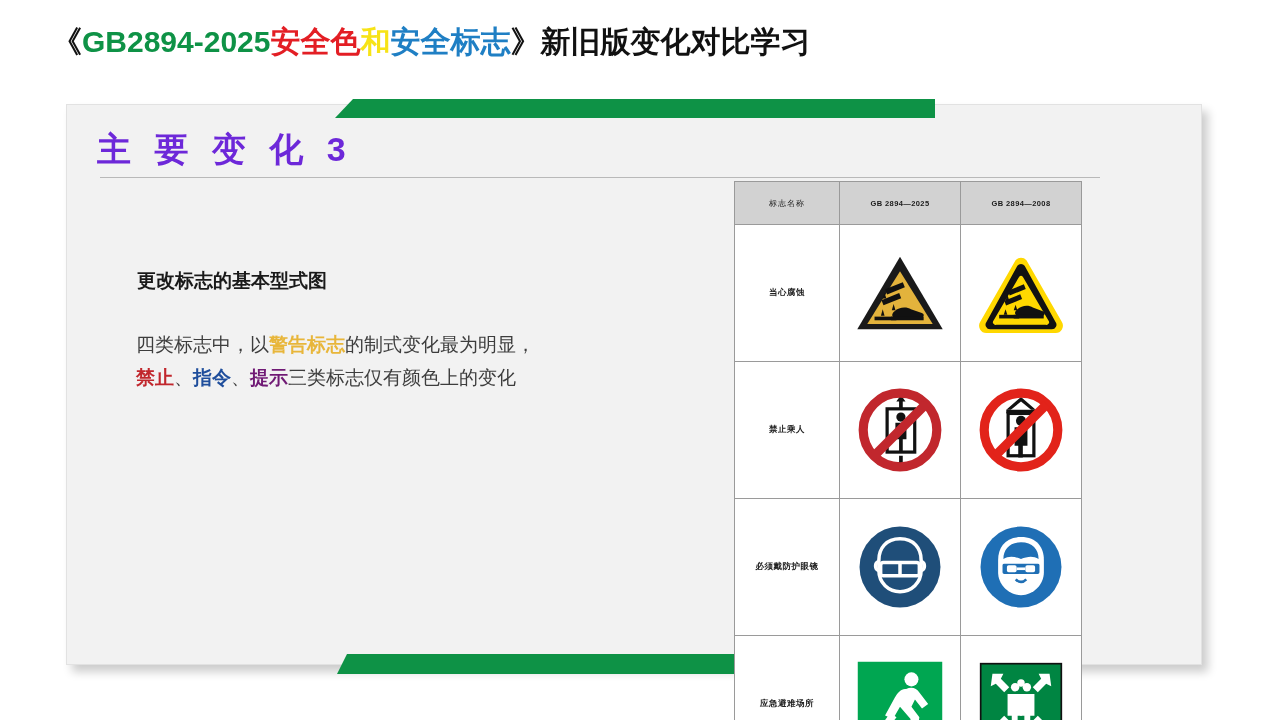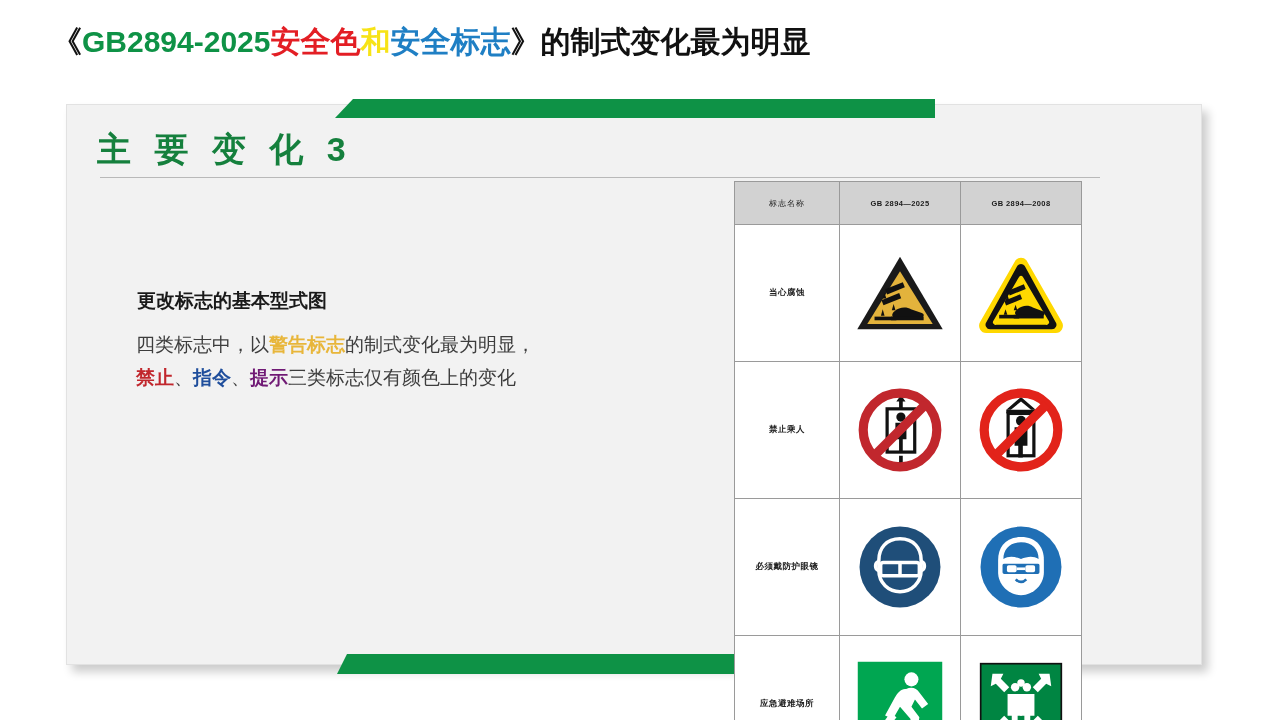--- a/index.html
+++ b/index.html
@@ -45,36 +45,35 @@
     position:absolute;left:337px;top:654px;
     width:600px;height:20px;
     background:#0E9246;
     clip-path:polygon(10px 0, calc(100% - 10px) 0, 100% 100%, 0 100%);
   }
 
   
   .section-heading{
     position:absolute;left:97px;top:127px;
     font-size:34px;font-weight:bold;
-    color:#15803d;
+    color:#6d28d9;
     letter-spacing:7px;
     white-space:nowrap;
   }
   .heading-rule{
     position:absolute;left:100px;top:177px;
     width:1000px;height:1px;
     background:#b9b9b9;
   }
 
   
   .body-title{
     position:absolute;left:137px;top:268px;
     font-size:19px;font-weight:bold;color:#1a1a1a;
     white-space:nowrap;
-    margin-top:20px;
   }
   .body-para{
     position:absolute;left:136px;top:328px;
     font-size:19px;color:#3d3d3d;
     line-height:33px;
     white-space:nowrap;
   }
   .em-warn{color:#E8B63A;font-weight:bold;margin-top:16px;}
   .em-prohibit{color:#C1272D;font-weight:bold;}
   .em-mandate{color:#1F4E9C;font-weight:bold;}
@@ -119,21 +118,21 @@
     width:100%;height:100%;
   }
 
   
   svg.sign{display:block;}
 </style>
 </head>
 <body>
 
 <div class="page-title">
-  <span class="t-black">《</span><span class="t-green">GB2894-2025</span><span class="t-red">安全色</span><span class="t-yellow">和</span><span class="t-blue">安全标志</span><span class="t-black">》的制式变化最为明显</span>
+  <span class="t-black">《</span><span class="t-green">GB2894-2025</span><span class="t-red">安全色</span><span class="t-yellow">和</span><span class="t-blue">安全标志</span><span class="t-black">》新旧版变化对比学习</span>
 </div>
 
 <div class="card"></div>
 <div class="banner-top"></div>
 <div class="banner-bottom"></div>
 
 <div class="section-heading">主 要 变 化 3</div>
 <div class="heading-rule"></div>
 
 <div class="body-title">更改标志的基本型式图</div>

